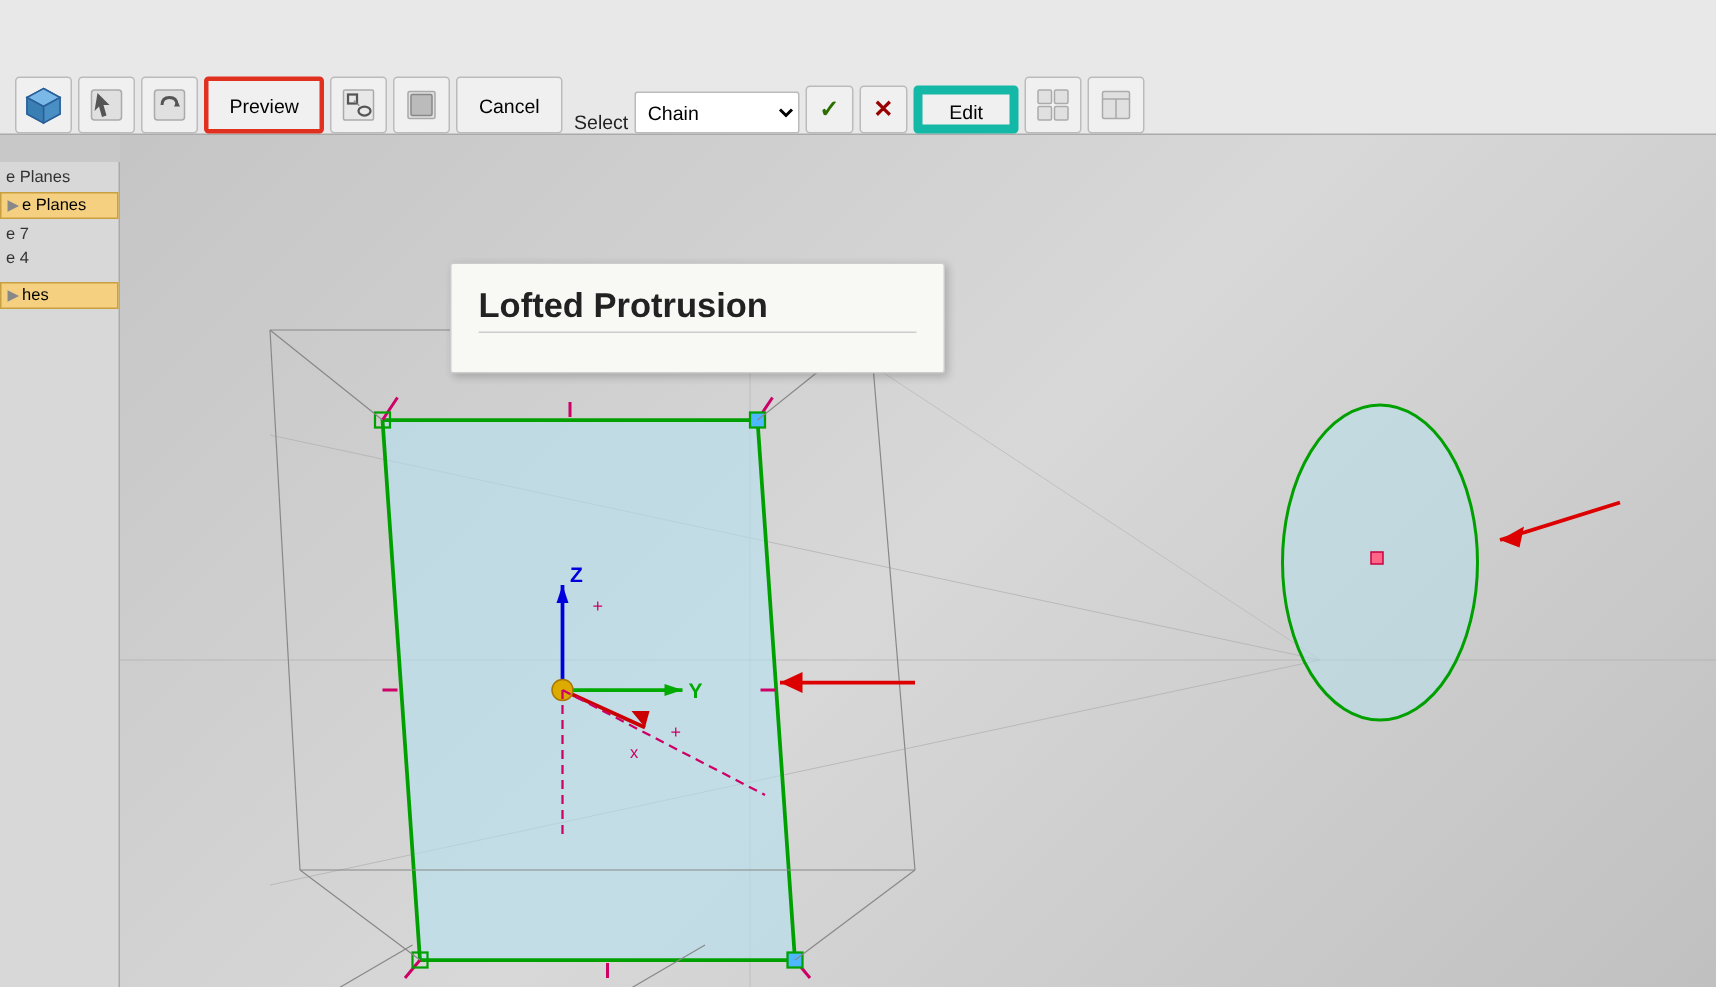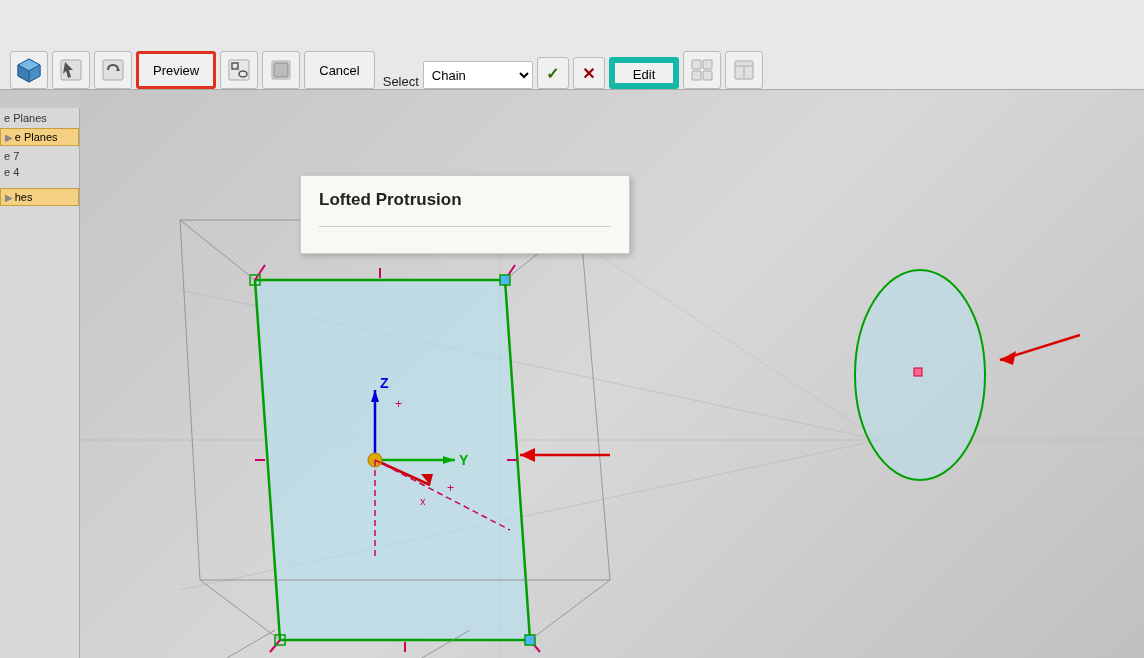--- a/index.html
+++ b/index.html
@@ -195,25 +195,25 @@
       width: 330px;
       background: #f8f8f5;
       border: 1px solid #ccc;
       border-radius: 2px;
       padding: 14px 18px 18px 18px;
       z-index: 20;
       box-shadow: 2px 2px 6px rgba(0,0,0,0.2);
     }
 
     #tooltip-popup h3 {
-      font-size: 17px;
+      font-size: 23px;
       font-weight: bold;
       color: #222;
       margin-bottom: 8px;
-      padding-bottom: 16px;
+      padding-bottom: 4px;
       border-bottom: 1px solid #ccc;
     }
 
     #tooltip-popup p {
       font-size: 13px;
       color: #444;
       line-height: 1.5;
     }
 
     

